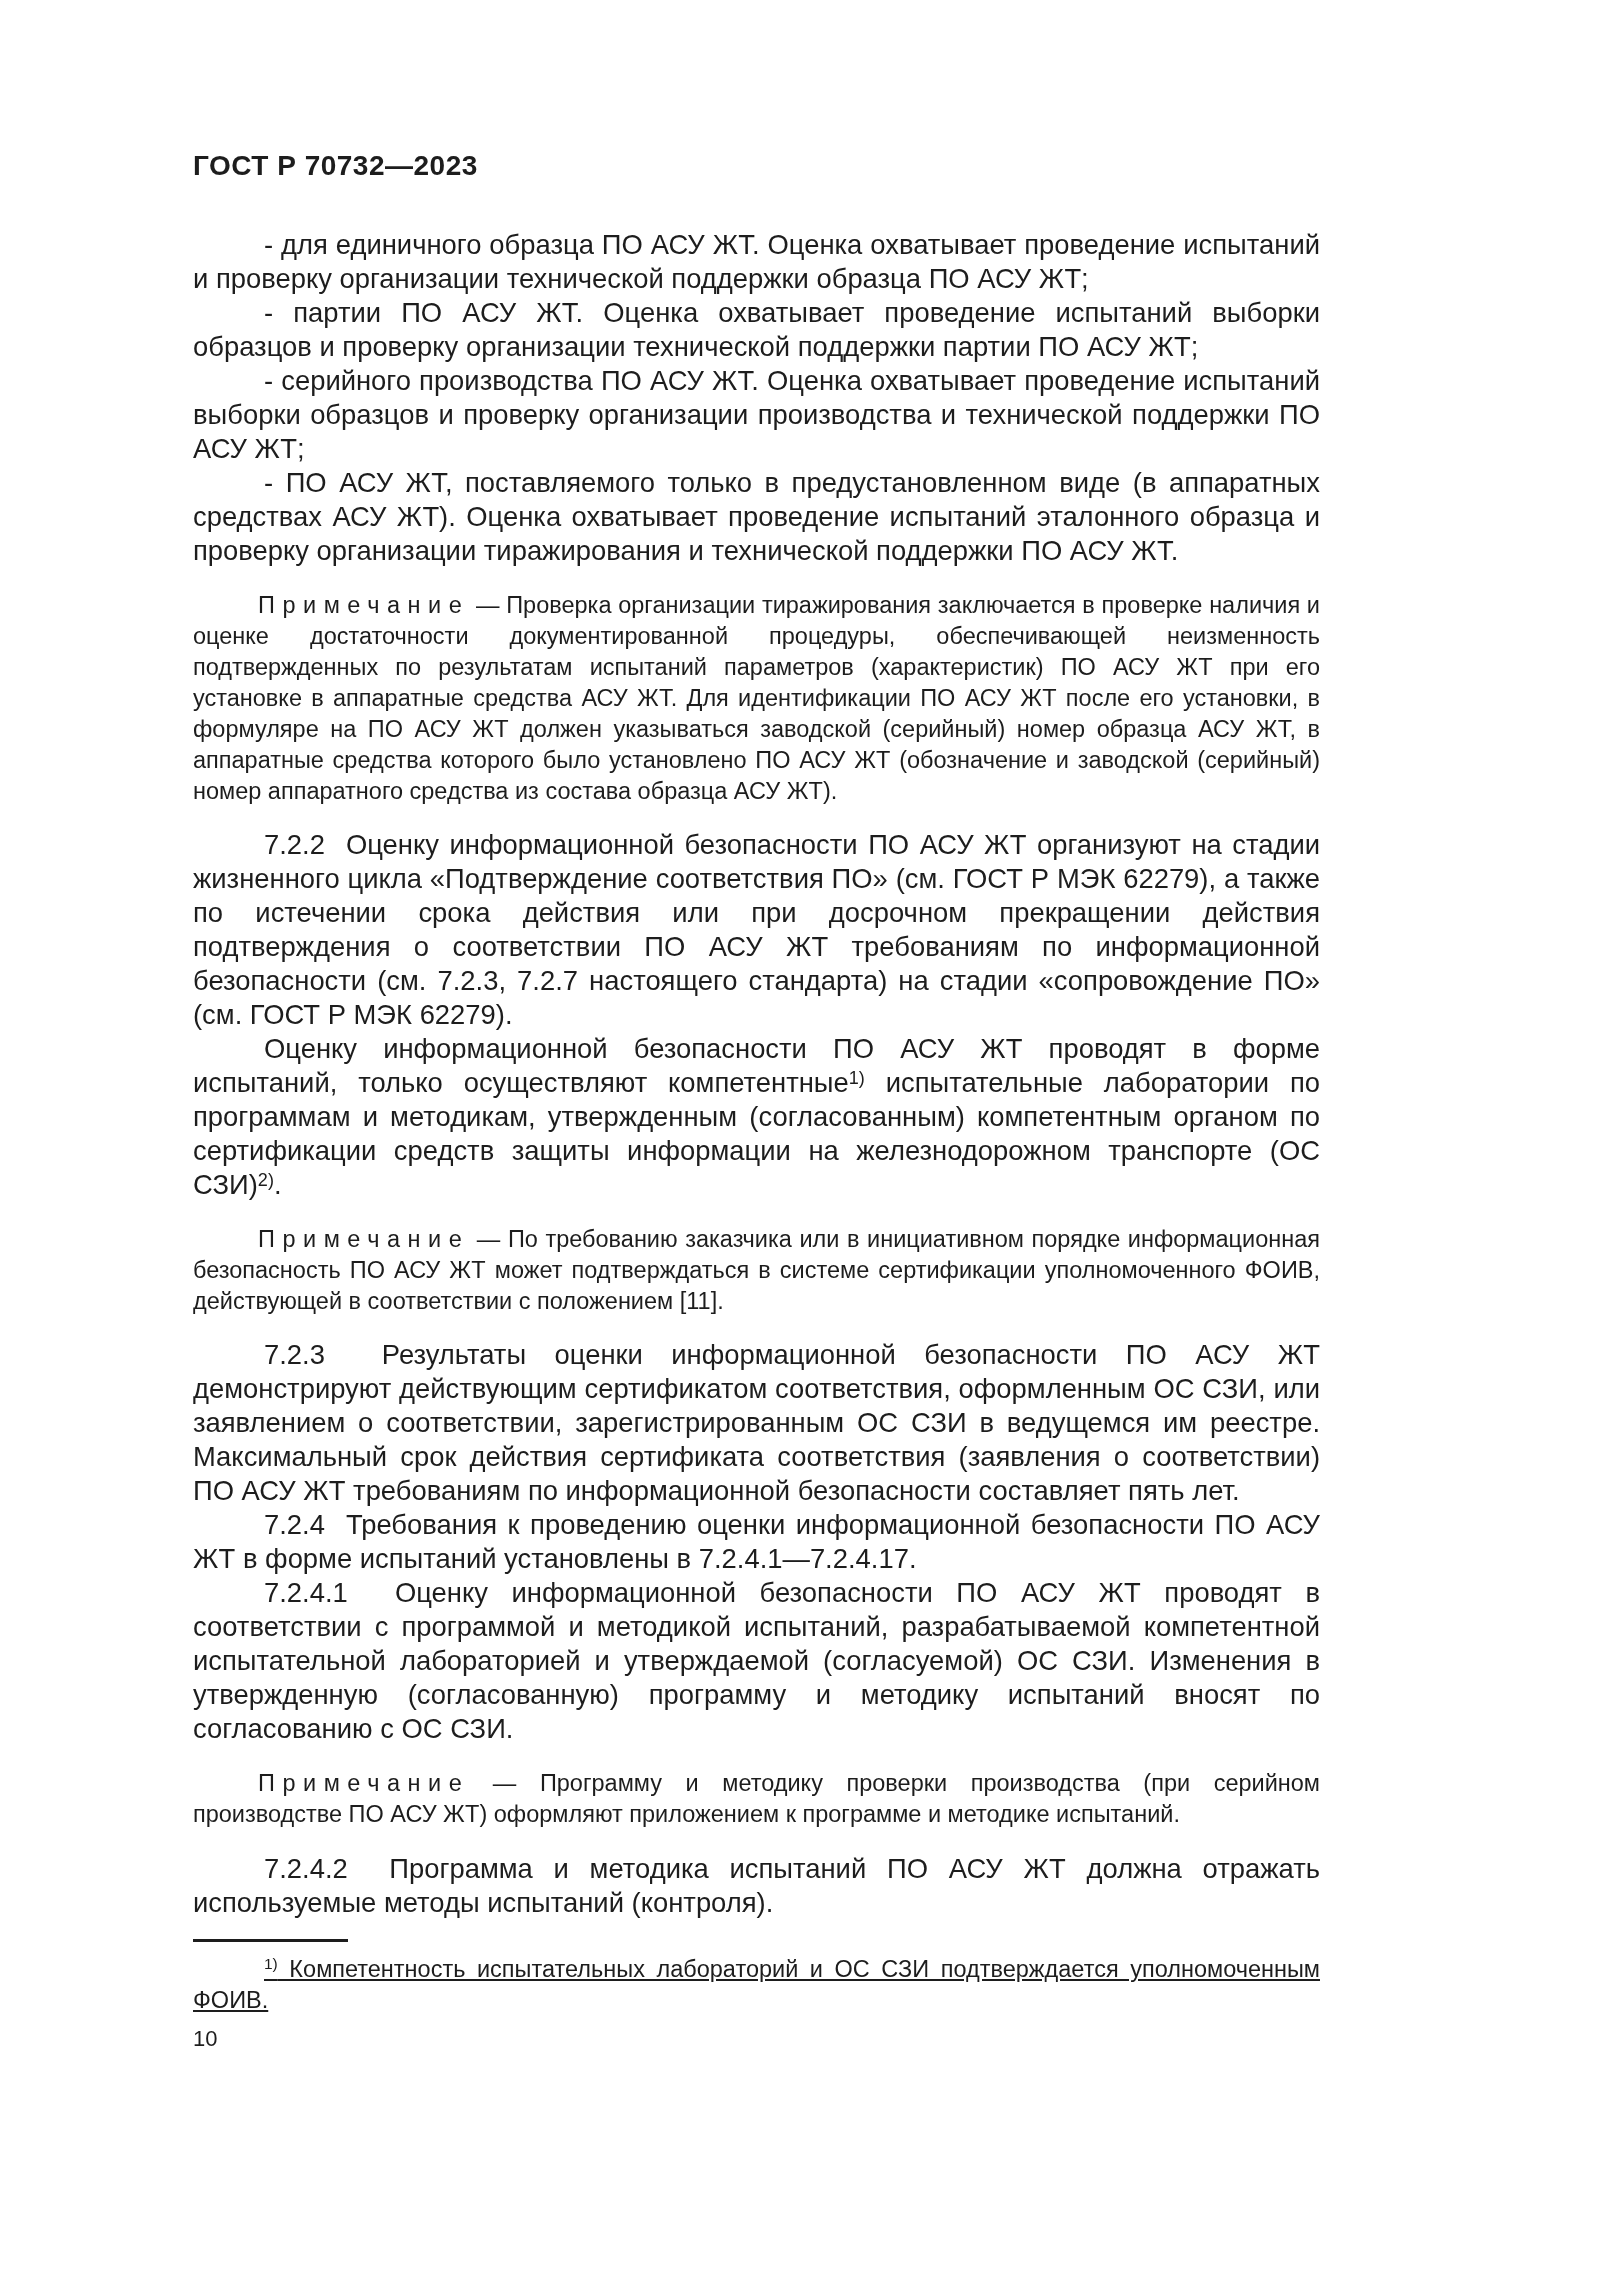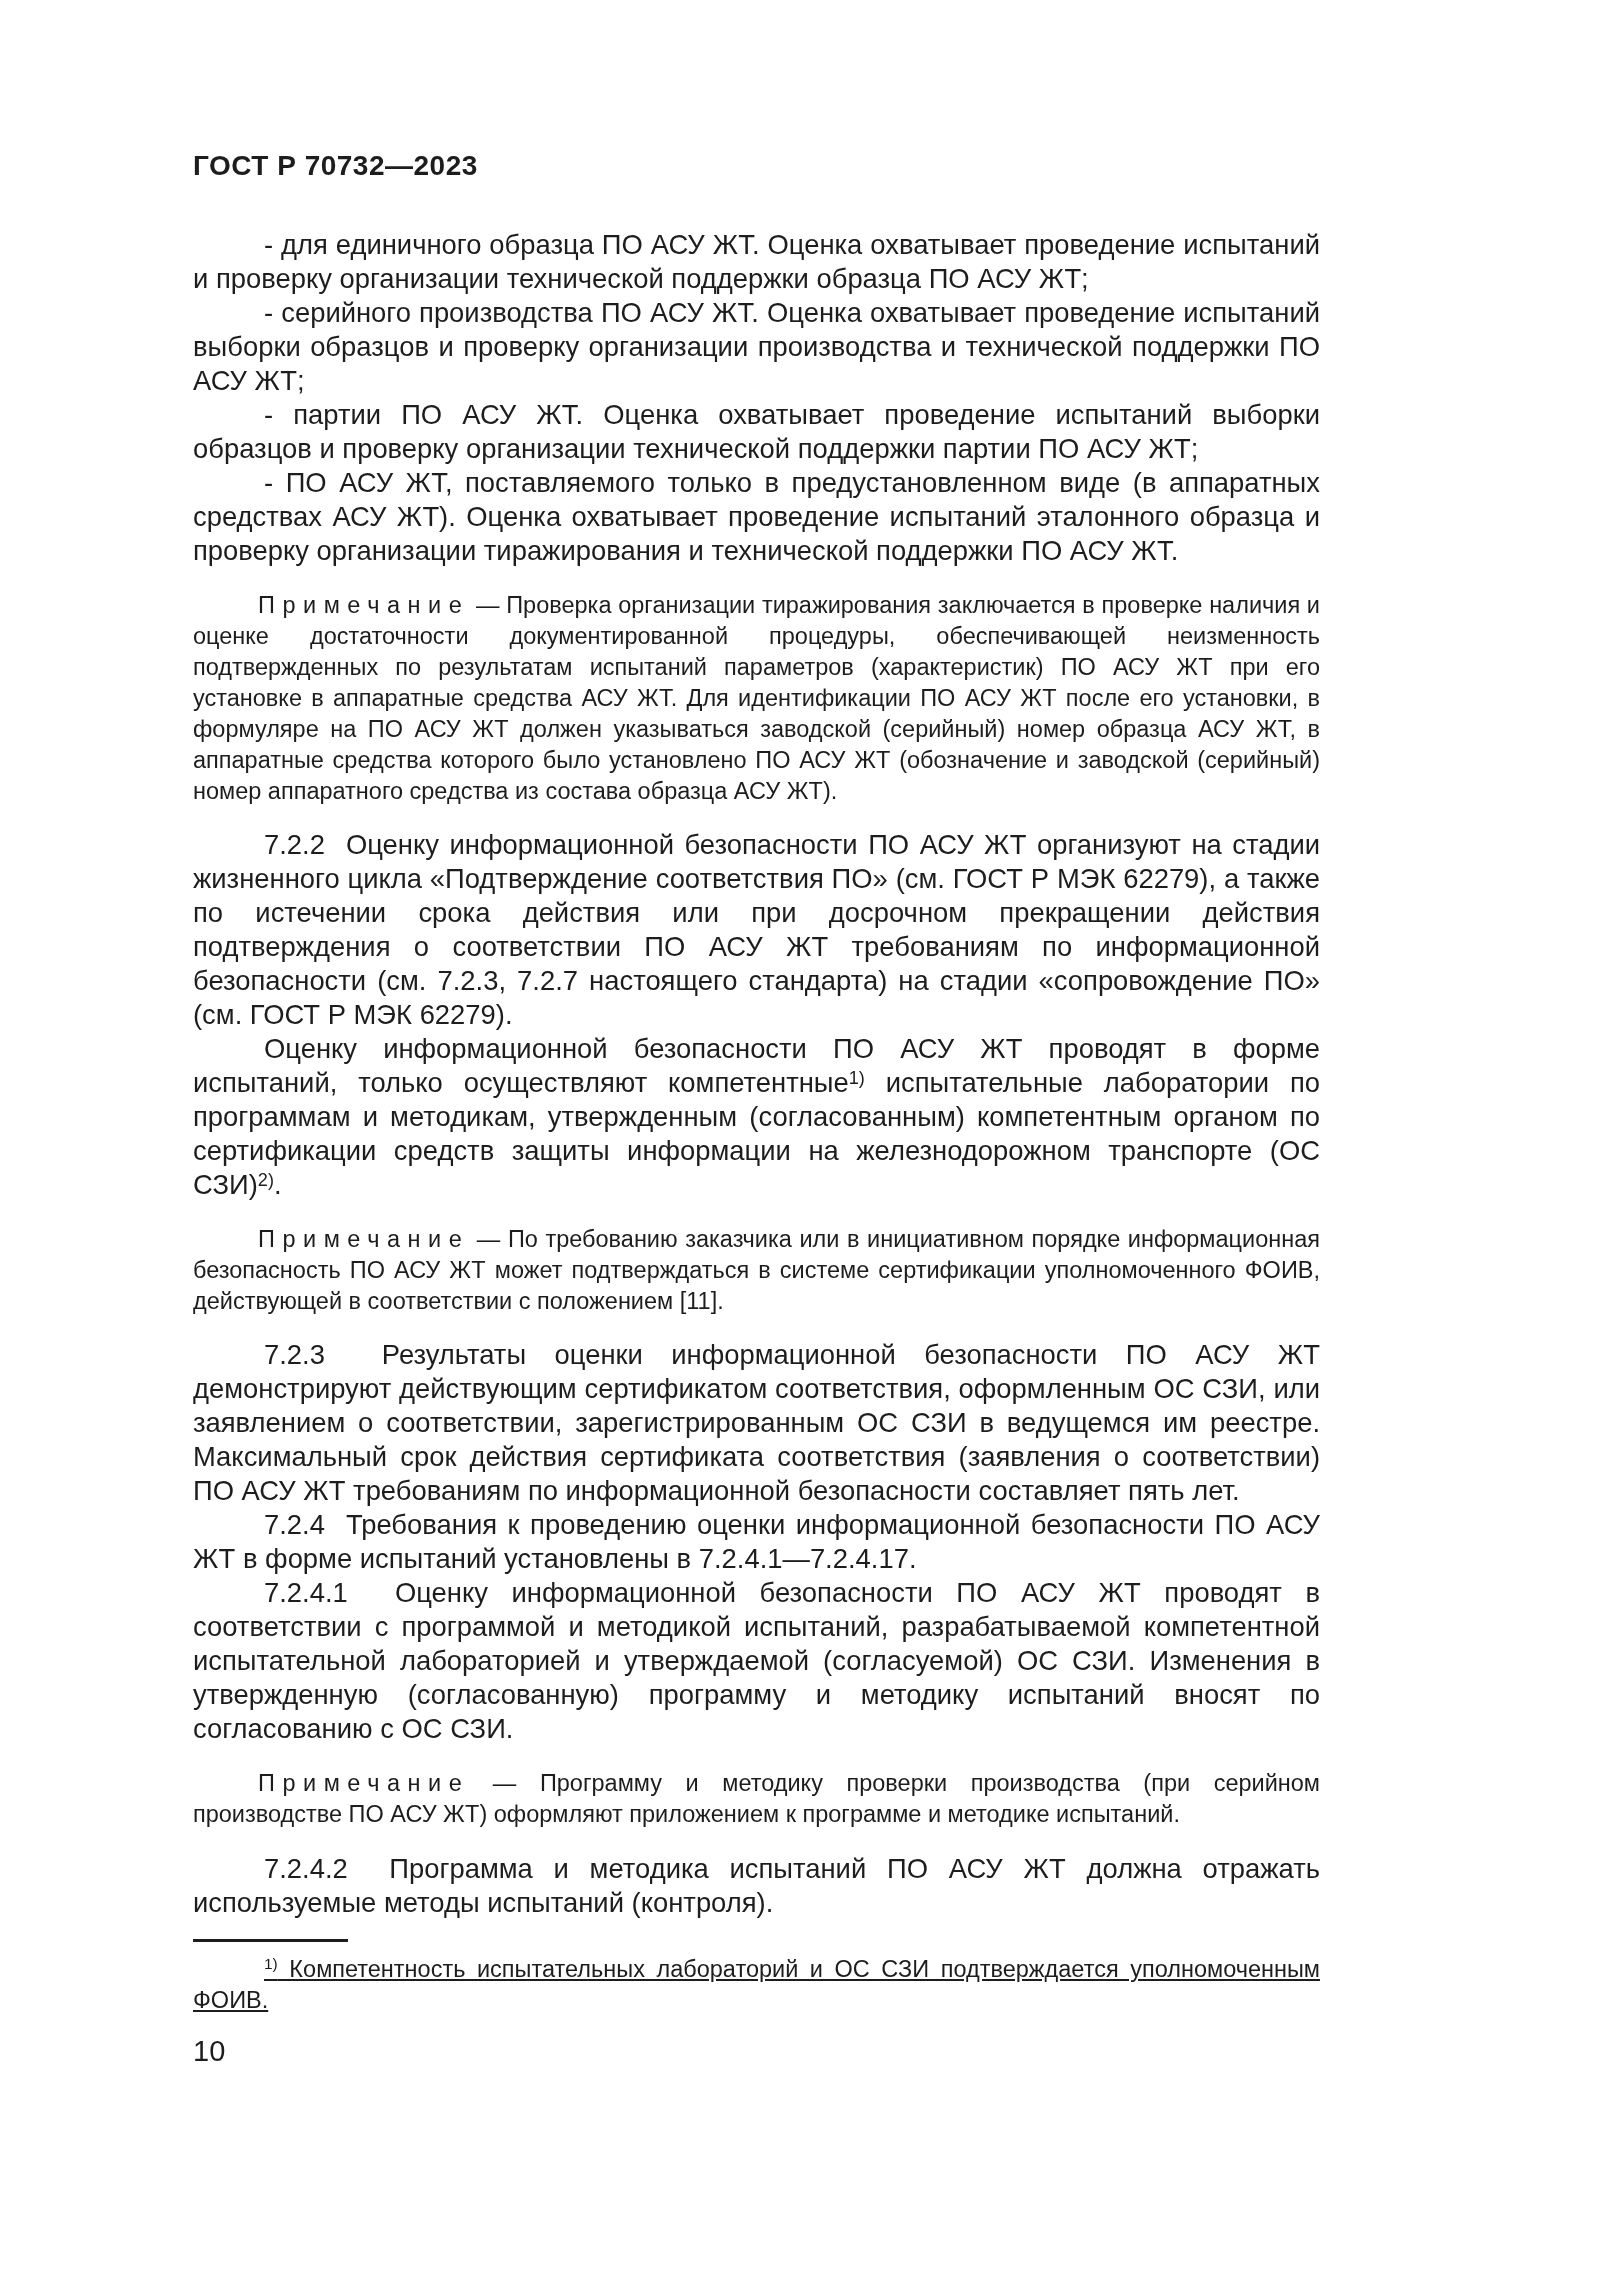--- a/index.html
+++ b/index.html
@@ -52,37 +52,37 @@
     margin: 0 0 11.8px 0;
   }
   .fn {
     margin: 0;
     font-size: 23.5px;
     line-height: 31px;
     text-align: justify;
     text-indent: 71px;
   }
   .page-number {
-    margin-top: 18px;
-    font-size: 29px;
+    margin-top: 6px;
+    font-size: 22px;
     line-height: 34px;
   }
 </style>
 </head>
 <body>
 
 <div class="page">
 
   <div class="doc-header">ГОСТ Р 70732—2023</div>
 
   <div class="body-text">
 
     <p class="b">- для единичного образца ПО АСУ ЖТ. Оценка охватывает проведение испытаний и проверку организации технической поддержки образца ПО АСУ ЖТ;</p>
+    <p class="b">- партии ПО АСУ ЖТ. Оценка охватывает проведение испытаний выборки образцов и проверку организации технической поддержки партии ПО АСУ ЖТ;</p>
     <p class="b">- серийного производства ПО АСУ ЖТ. Оценка охватывает проведение испытаний выборки образцов и проверку организации производства и технической поддержки ПО АСУ ЖТ;</p>
-    <p class="b">- партии ПО АСУ ЖТ. Оценка охватывает проведение испытаний выборки образцов и проверку организации технической поддержки партии ПО АСУ ЖТ;</p>
     <p class="b">- ПО АСУ ЖТ, поставляемого только в предустановленном виде (в аппаратных средствах АСУ ЖТ). Оценка охватывает проведение испытаний эталонного образца и проверку организации тиражирования и технической поддержки ПО АСУ ЖТ.</p>
 
     <div class="note">
       <span class="note-label">Примечание</span>
       <span>— Проверка организации тиражирования заключается в проверке наличия и оценке достаточности документированной процедуры, обеспечивающей неизменность подтвержденных по результатам испытаний параметров (характеристик) ПО АСУ ЖТ при его установке в аппаратные средства АСУ ЖТ. Для идентификации ПО АСУ ЖТ после его установки, в формуляре на ПО АСУ ЖТ должен указываться заводской (серийный) номер образца АСУ ЖТ, в аппаратные средства которого было установлено ПО АСУ ЖТ (обозначение и заводской (серийный) номер аппаратного средства из состава образца АСУ ЖТ).</span>
     </div>
 
     <p class="b">7.2.2&nbsp; Оценку информационной безопасности ПО АСУ ЖТ организуют на стадии жизненного цикла «Подтверждение соответствия ПО» (см. ГОСТ Р МЭК 62279), а также по истечении срока действия или при досрочном прекращении действия подтверждения о соответствии ПО АСУ ЖТ требованиям по информационной безопасности (см. 7.2.3, 7.2.7 настоящего стандарта) на стадии «сопровождение ПО» (см. ГОСТ Р МЭК 62279).</p>
 
     <p class="b"><span>Оценку информационной безопасности ПО АСУ ЖТ проводят в форме испытаний, только осуществляют компетентные</span><sup>1)</sup><span> испытательные лаборатории по программам и методикам, утвержденным (согласованным) компетентным органом по сертификации средств защиты информации на железнодорожном транспорте (ОС СЗИ)</span><sup>2)</sup><span>.</span></p>

